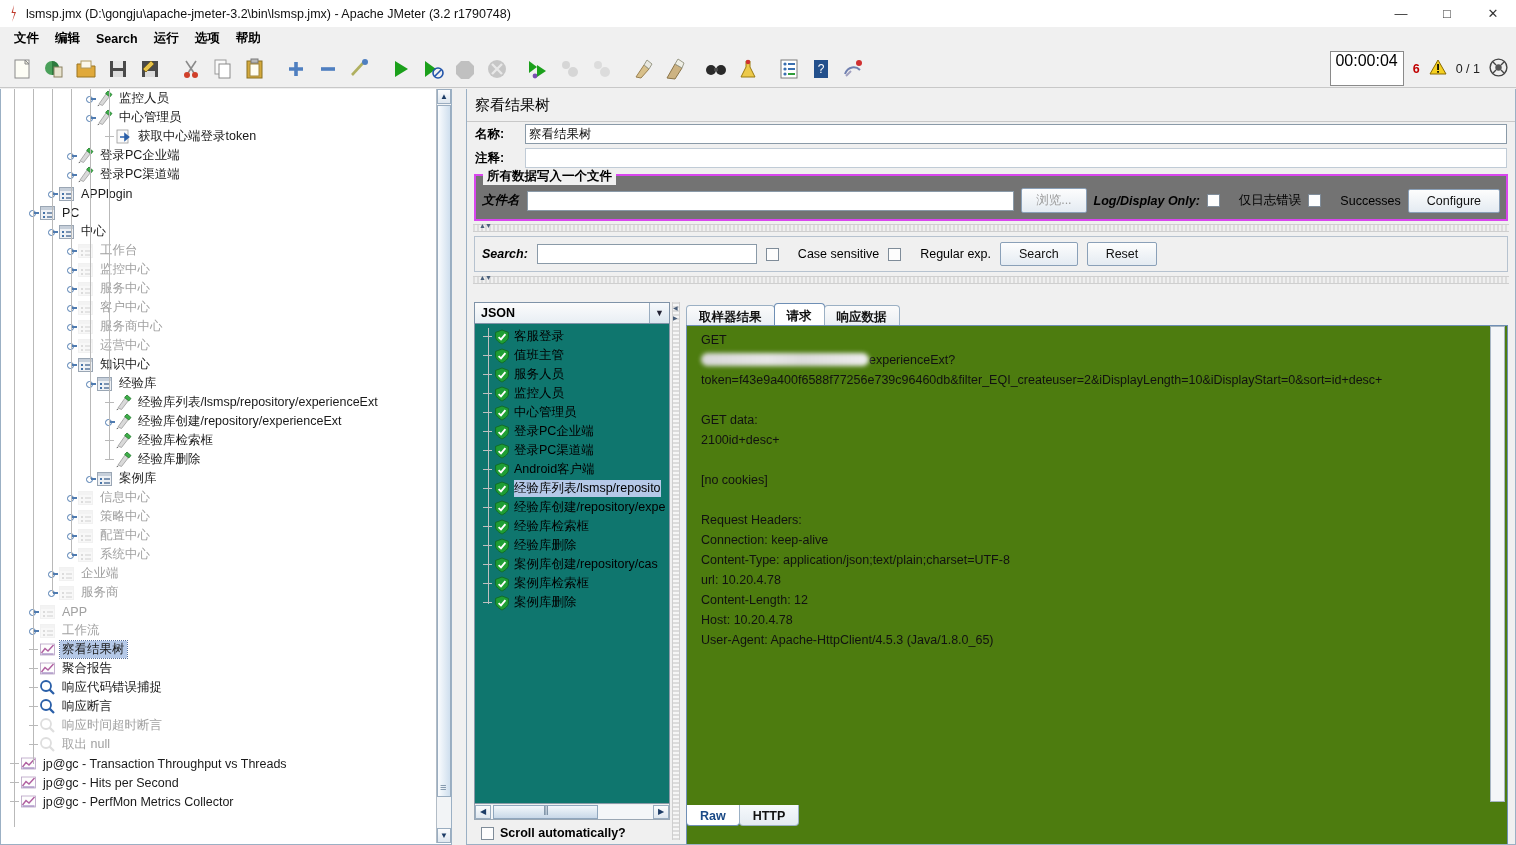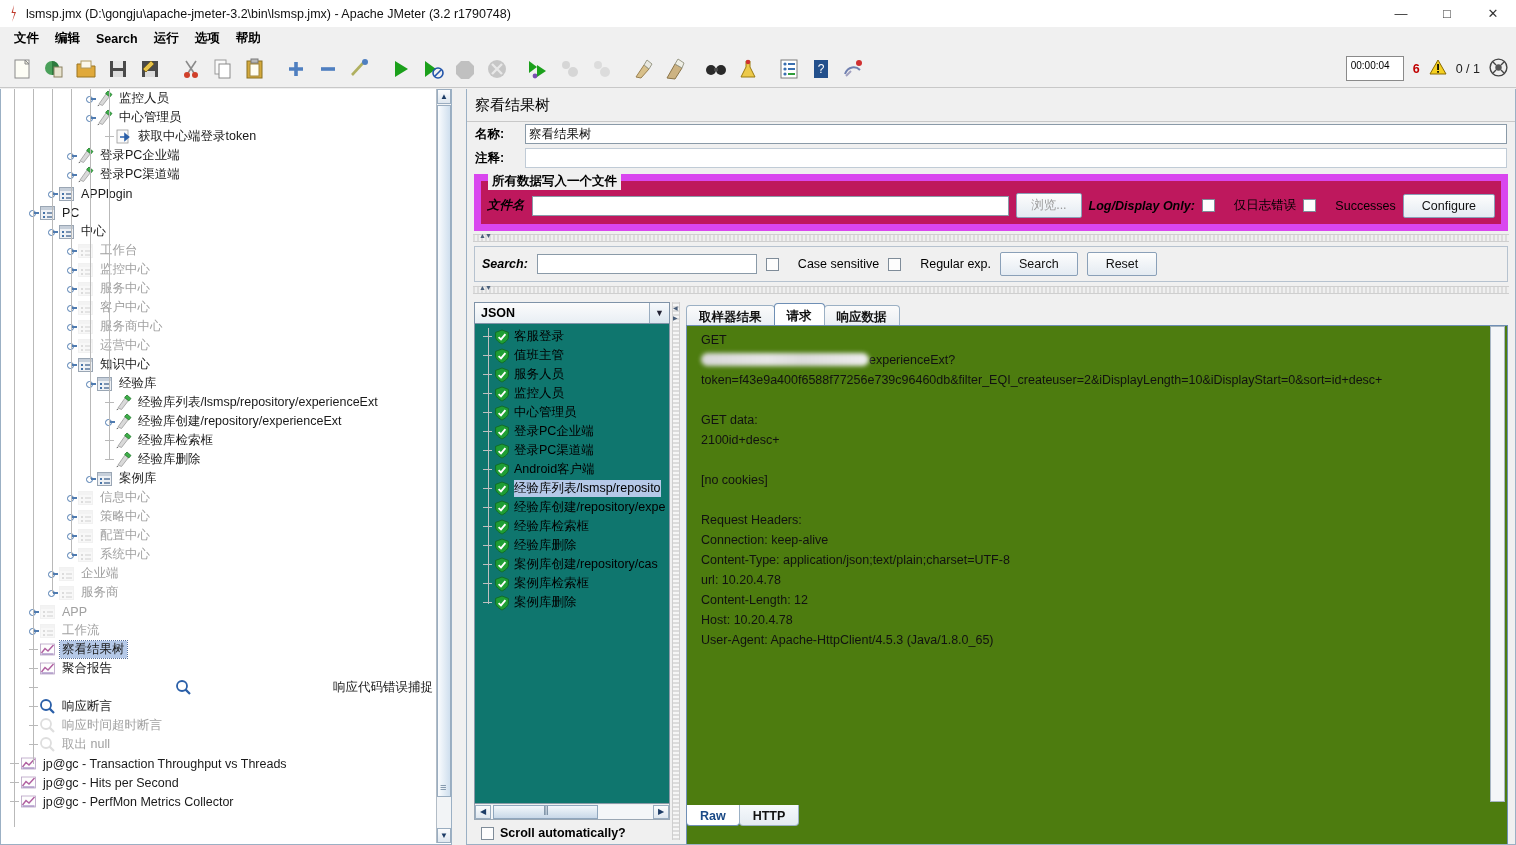--- a/index.html
+++ b/index.html
@@ -53,22 +53,22 @@
     position: relative;
   }
   .tb-sep { width: 9px; height: 31px; }
   .tb-ico { width: 22px; height: 22px; display: block; }
 
   .tb-status {
     margin-left: auto; display: flex; align-items: center; padding-right: 8px; gap: 9px;
   }
   .timer-box {
     background: #fff; border: 1px solid #8a8a8a; padding: 1px 5px 2px 4px;
-    font-size: 10px; font-family: "Liberation Sans", sans-serif;
-    min-width: 58px; text-align: left; height: 25px; line-height: 16px;
+    font-size: 16px; font-family: "Liberation Sans", sans-serif;
+    min-width: 58px; text-align: left; height: 35px; line-height: 16px;
   }
   .warn-count { color: #c00000; font-weight: bold; font-size: 12.5px; }
   .thread-count { font-size: 12.5px; color: #222; }
 
   
   .tree-panel {
     position: absolute; left: 0; top: 89px; width: 452px; height: 756px;
     background: #fff; border: 1px solid #9bb0c4; border-top: none; overflow: hidden;
   }
   .tree-inner { position: absolute; left: 0; top: 0; width: 434px; height: 738px; overflow: hidden; }
@@ -124,22 +124,22 @@
   .field-row { display: flex; align-items: center; padding: 2px 8px 2px 8px; gap: 6px; }
   .field-label { font-weight: bold; font-size: 12.5px; min-width: 44px; }
   .txt-input {
     flex: 1; height: 20px; background: #fff; border: 1px solid #8a9aa8;
     font-size: 12.5px; padding: 1px 3px; line-height: 17px; color: #111;
     font-family: "Liberation Sans", sans-serif;
   }
   .txt-input.plain { border: 1px solid #c0cbd6; }
 
   .groupbox {
-    margin: 4px 7px 0 7px; border: 7px solid #d946ef; position: relative;
-    padding: 12px 6px 6px 6px; background: #be185d;
+    margin: 4px 7px 0 7px; border: 2px solid #d946ef; position: relative;
+    padding: 12px 6px 6px 6px; background: #737373;
   }
   .groupbox > .gb-title {
     position: absolute; left: 7px; top: -8px; background: #f0f0f0; padding: 0 4px;
     font-weight: bold; font-size: 12.5px;
   }
   .gb-row { display: flex; align-items: center; gap: 7px; }
   .btn {
     background: linear-gradient(#fdfdfd, #e4ebf2);
     border: 1px solid #8aa0b8; border-radius: 2px;
     font-size: 12.5px; padding: 3px 11px; color: #111; white-space: nowrap;
@@ -826,21 +826,21 @@
         </div>
         <div class="tree-row" style="padding-left: 27px;">
           <span class="t-hline"></span>
           <span class="t-ico"><svg width="17" height="17" viewBox="0 0 17 17">
               <rect x="1.5" y="3" width="14" height="11" fill="#fdfdfd" stroke="#b7a0c4" stroke-width=".8"></rect>
               <path d="M2.5 12 L6 7.5 L9 10 L14.5 4" stroke="#b05fa0" stroke-width="1.4" fill="none"></path>
               <path d="M2.5 13 L14.5 13" stroke="#8a6ab0" stroke-width="1"></path>
             </svg></span>
           <span class="t-label">聚合报告</span>
         </div>
-        <div class="tree-row" style="padding-left: 27px; justify-content: space-between;">
+        <div class="tree-row" style="padding-left: 27px;">
           <span class="t-hline"></span>
           <span class="t-ico"><svg width="17" height="17" viewBox="0 0 17 17">
               <circle cx="7" cy="7" r="5" fill="none" stroke="#2a5fa8" stroke-width="1.8"></circle>
               <path d="M10.6 10.6 L15 15" stroke="#2a5fa8" stroke-width="2.2"></path>
             </svg></span>
           <span class="t-label">响应代码错误捕捉</span>
         </div>
         <div class="tree-row" style="padding-left: 27px; text-align: center;">
           <span class="t-hline"></span>
           <span class="t-ico"><svg width="17" height="17" viewBox="0 0 17 17">

